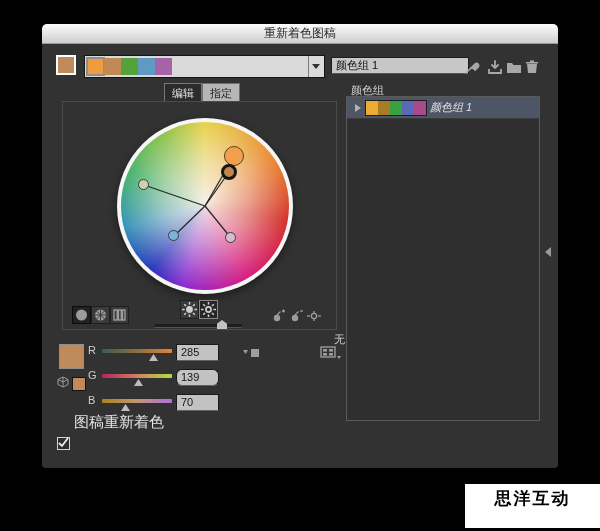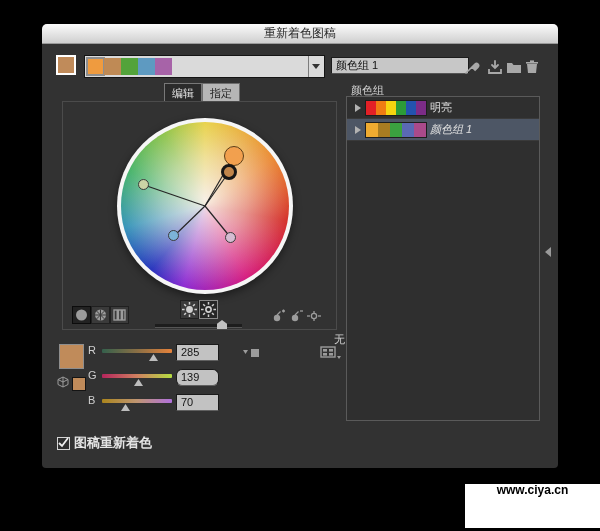--- a/index.html
+++ b/index.html
@@ -88,21 +88,21 @@
   .strip{display:flex;height:14px;margin-right:4px;outline:1px solid #1e1e1e;flex:0 0 auto;}
   .strip .sw{height:14px;}
   .strip.gray .sw{width:8px;}
   .strip.bright .sw{width:10px;}
   .strip.custom .sw{width:12px;}
   .group-label{font-size:11px;color:#e0e0e0;white-space:nowrap;}
   #collapse-arrow{left:503px;top:223px;width:0;height:0;border-top:5px solid transparent;
                   border-bottom:5px solid transparent;border-right:6px solid #9a9a9a;}
   
   #recolor-check{left:15px;top:413px;width:11px;height:11px;border:1px solid #d4d4d4;background:#2f2f2f;}
-  #recolor-label{left:32px;top:410px;font-size:13px;color:#e4e4e4;font-weight:bold;}
+  #recolor-label{left:32px;top:389px;font-size:15px;color:#e4e4e4;font-weight:normal;}
   .dlg-btn{top:412px;width:66px;height:23px;background:#2c2c2c;border:1px solid #979797;border-radius:3px;
            color:#ececec;font-size:12px;text-align:center;line-height:21px;box-sizing:border-box;}
   #btn-cancel{left:357px;}
   #btn-ok{left:429px;}
   
   #watermark{left:465px;top:484px;width:135px;height:44px;background:#fff;text-align:center;color:#000;}
   #wm-1{font-size:17px;font-weight:bold;letter-spacing:2px;margin-top:3px;
         text-shadow:0 0 2px #fff;}
   #wm-2{font-size:12px;font-weight:bold;margin-top:-1px;}
 </style>
@@ -300,32 +300,20 @@
   <div id="mode-dd" class="abs">
     <svg class="ico" width="20" height="10" viewBox="0 0 20 10">
       <path d="M1 2 l5 0 -2.5 4 z" fill="#9c9c9c"></path>
         <rect x="9" y="1" width="8" height="8" fill="#9c9c9c"></rect>
     </svg>
   </div>
 
   <div id="groups-header" class="abs">颜色组</div>
 
   <div id="groups-list" class="abs">
-    <div class="group-row">
-      <span class="tri-right"></span>
-      <span class="strip bright">
-          <div class="sw" style="background: rgb(227, 32, 38);"></div>
-          <div class="sw" style="background: rgb(239, 124, 19);"></div>
-          <div class="sw" style="background: rgb(245, 212, 16);"></div>
-          <div class="sw" style="background: rgb(44, 155, 56);"></div>
-          <div class="sw" style="background: rgb(35, 83, 174);"></div>
-          <div class="sw" style="background: rgb(124, 44, 135);"></div>
-        </span>
-      <span class="group-label">明亮</span>
-    </div>
     <div class="group-row selected">
       <span class="tri-right"></span>
       <span class="strip custom">
           <div class="sw" style="background: rgb(239, 171, 49);"></div>
           <div class="sw" style="background: rgb(168, 124, 34);"></div>
           <div class="sw" style="background: rgb(59, 161, 64);"></div>
           <div class="sw" style="background: rgb(90, 105, 181);"></div>
           <div class="sw" style="background: rgb(170, 74, 139);"></div>
         </span>
       <span class="group-label" style="font-style:italic;">颜色组 1</span>
@@ -337,14 +325,14 @@
   <div id="recolor-check" class="abs">
     <svg class="ico" width="13" height="13" viewBox="0 0 13 13" style="margin:-2px 0 0 -1px;">
       <polyline points="2,7 5,10 11,2" fill="none" stroke="#efefef" stroke-width="1.8"></polyline>
     </svg>
   </div>
   <div id="recolor-label" class="abs">图稿重新着色</div>
 
 </div>
 
 <div id="watermark" class="abs">
-  <div id="wm-2">www.ciya.cn</div>
+  <div id="wm-1">思洋互动</div>
 </div>
 
 </body></html>

